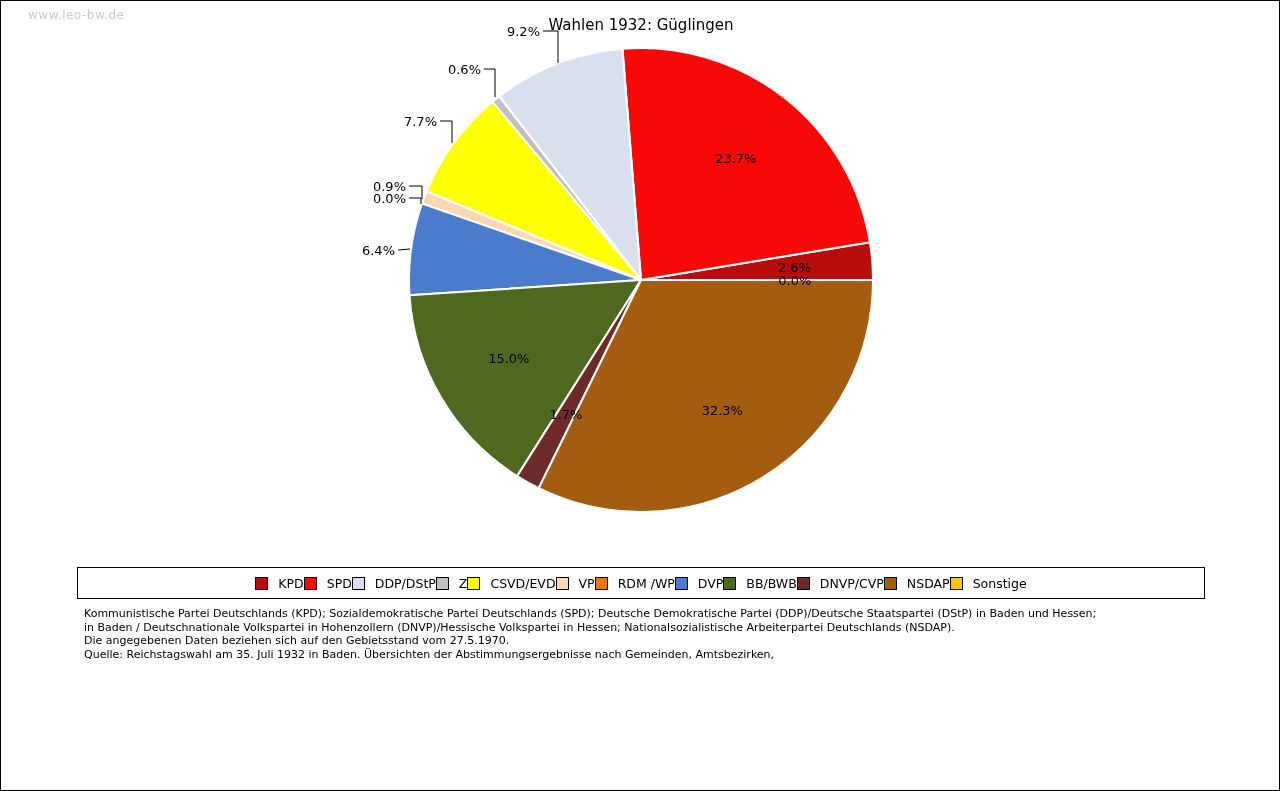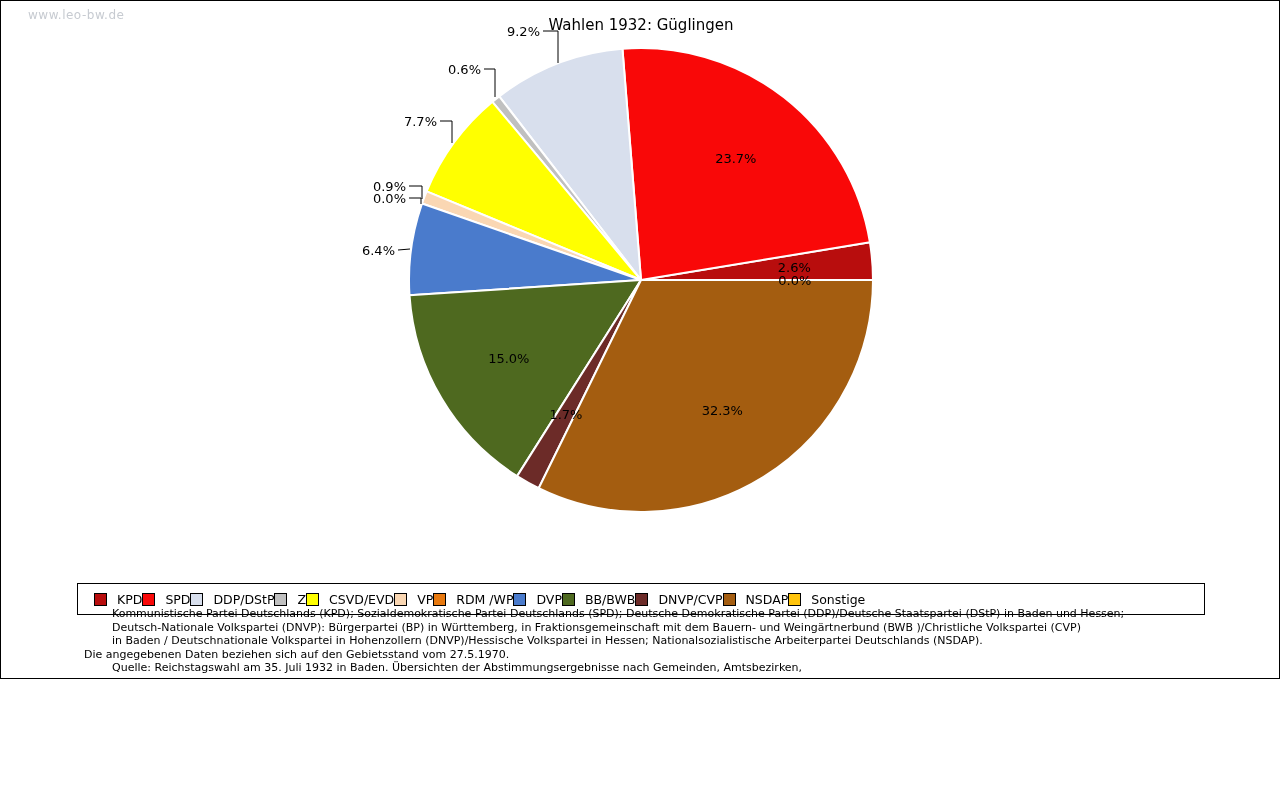--- a/index.html
+++ b/index.html
@@ -1,19 +1,19 @@
 <!DOCTYPE html>
 <html><head>
 <meta charset="utf-8">
 <style>
   html, body { margin: 0; padding: 0; background: #fff; }
   #frame {
     position: relative;
     width: 1280px;
-    height: 679px;
+    height: 791px;
     box-sizing: border-box;
     border: 1px solid #000;
     background: #ffffff;
     overflow: hidden;
     font-family: "DejaVu Sans", "Liberation Sans", sans-serif;
     color: #000;
   }
   #watermark {
     position: absolute;
     left: 27px; top: 7px;
@@ -39,23 +39,22 @@
     fill: #000;
   }
   #legend {
     position: absolute;
     left: 76px; top: 566px;
     width: 1128px; height: 32px;
     box-sizing: border-box;
     border: 1px solid #000;
     display: flex;
     align-items: center;
-    justify-content: flex-start;
+    justify-content: center;
     padding: 0 16px;
-    margin-top: 16px;
   }
   .legend-item { display: flex; align-items: center; }
   .legend-swatch {
     width: 13px; height: 13px;
     box-sizing: border-box;
     border: 1px solid #000;
     margin-right: 10px;
     flex: 0 0 auto;
   }
   .legend-label { font-size: 12.5px; white-space: nowrap; }
@@ -63,21 +62,21 @@
     position: absolute;
     left: 83px; top: 606px;
     width: 1130px;
     font-size: 11px;
     line-height: 13.5px;
     color: #000;
   }
   #notes .para { margin: 0; }
   #territorial-note { margin-top: 17px; }
   #source-block { margin-top: 11px; }
-  .note-line { white-space: nowrap; margin-left: 28px; }
+  .note-line { white-space: nowrap; }
 </style>
 </head>
 <body>
 
 <div id="frame">
   <div id="watermark">www.leo-bw.de</div>
   <div id="chart-title">Wahlen 1932: Güglingen</div>
 
   <svg id="pie-svg" width="1280" height="560" viewBox="0 0 1280 560" xmlns="http://www.w3.org/2000/svg">
       <path d="M 640 279 L 872.00 279.00 A 232 232 0 0 0 868.92 241.31 Z" fill="#b80d0d" stroke="#ffffff" stroke-width="2" stroke-linejoin="round"></path>
@@ -157,21 +156,20 @@
       </div>
       <div class="legend-item">
         <span class="legend-swatch" style="background: rgb(255, 196, 12);"></span>
         <span class="legend-label">Sonstige</span>
       </div>
     </div>
 
   <div id="notes">
     <div id="party-definitions" class="para">
         <div class="note-line">Kommunistische Partei Deutschlands (KPD); Sozialdemokratische Partei Deutschlands (SPD); Deutsche Demokratische Partei (DDP)/Deutsche Staatspartei (DStP) in Baden und Hessen;</div>
-        <div class="note-line">Deutsch-Nationale Volkspartei (DNVP): Bürgerpartei (BP) in Württemberg, in Fraktionsgemeinschaft mit dem Bauern- und Weingärtnerbund (BWB )/Christliche Volkspartei (CVP)</div>
         <div class="note-line">in Baden / Deutschnationale Volkspartei in Hohenzollern (DNVP)/Hessische Volkspartei in Hessen; Nationalsozialistische Arbeiterpartei Deutschlands (NSDAP).</div>
       </div>
     <div id="territorial-note" class="para note-line">Die angegebenen Daten beziehen sich auf den Gebietsstand vom 27.5.1970.</div>
     <div id="source-block" class="para">
         <div class="note-line">Quelle: Reichstagswahl am 35. Juli 1932 in Baden. Übersichten der Abstimmungsergebnisse nach Gemeinden, Amtsbezirken,</div>
       </div>
   </div>
 </div>
 
 </body></html>

